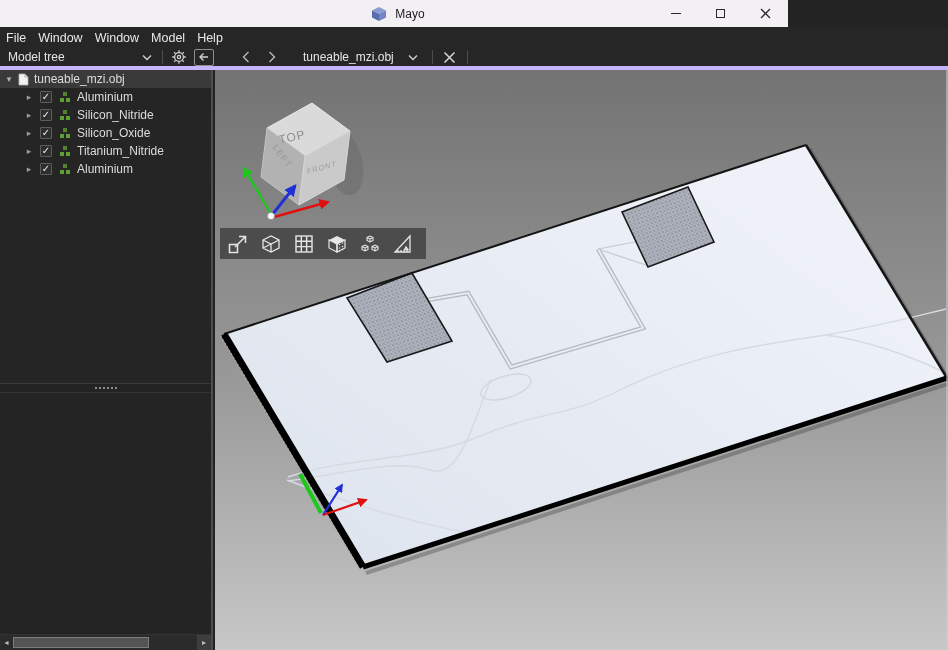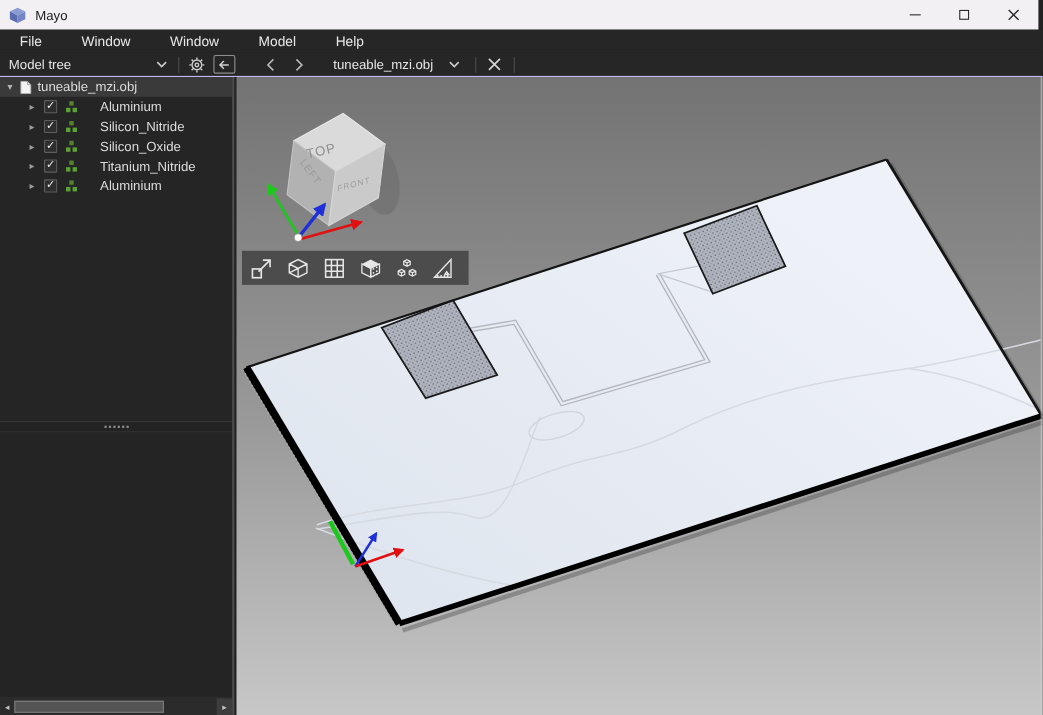--- a/index.html
+++ b/index.html
@@ -1,39 +1,39 @@
 <!DOCTYPE html>
 <html><head>
 <meta charset="utf-8">
 <style>
   * { margin:0; padding:0; box-sizing:border-box; }
   html,body { width:948px; height:650px; overflow:hidden;
     font-family:"Liberation Sans", sans-serif; background:#232323; }
   .app { position:relative; width:948px; height:650px; }
 
   
-  .titlebar { position:absolute; top:0; left:0; width:944px; height:27px;
-    background:#f3f0f3; display:flex; align-items:center; }
+  .titlebar { position:absolute; top:0; left:0; width:788px; height:27px;
+    background:#f3f0f3; display:flex; align-items:center;justify-content:center; }
   .titlebar .app-icon { margin-left:8px; width:16px; height:16px; }
   .titlebar .title { margin-left:8px; font-size:12px; color:#1b1b1b; }
   .win-controls { position:absolute; right:0; top:0; height:27px; display:flex; }
   .win-btn { width:45px; height:27px; display:flex; align-items:center; justify-content:center; }
   .glyph-min { width:10px; height:0; border-top:1.4px solid #2a2a2a; display:block; }
   .glyph-max { width:9px; height:9px; border:1.3px solid #2a2a2a; display:block; }
 
   
   .menubar { position:absolute; top:27px; left:0; width:948px; height:21px;
     background:#262626; display:flex; align-items:center; }
-  .menu-item { padding:0 18px; font-size:12.5px; color:#e8e8e8; height:21px;
+  .menu-item { padding:0 6px; font-size:12.5px; color:#e8e8e8; height:21px;
     display:flex; align-items:center; }
   .menu-item::first-letter { text-decoration:underline; }
 
   
   .toolbar { position:absolute; top:48px; left:0; width:948px; height:22px;
-    background:#262626; border-bottom:1px solid #c4b5fd; display:flex; align-items:center; }
+    background:#262626; border-bottom:4px solid #c4b5fd; display:flex; align-items:center; }
   .combo { width:158px; height:22px; display:flex; align-items:center; color:#e4e4e4;
     font-size:12px; padding-left:8px; }
   .combo .combo-label { flex:1; }
   .tb-sep { width:1px; height:14px; background:#4d4d4d; margin:0 4px; }
   .tb-btn { height:20px; display:flex; align-items:center; justify-content:center; color:#cfcfcf; }
   .gear-btn { width:24px; font-size:14px; }
   .panel-toggle { width:20px; height:17px; border:1px solid #8f8f8f; border-radius:2px;
     margin:0 3px; }
   .nav-btn { width:26px; }
   .doc-tab { display:flex; align-items:center; color:#e6e6e6; font-size:12px;
@@ -55,21 +55,21 @@
   .doc-icon { margin-left:4px; }
   .root .label { margin-left:5px; }
   .checkbox { margin-left:6px; width:12px; height:12px; background:#2e2e2e;
     border:1px solid #5d5d5d; border-radius:1px; color:#f0f0f0; font-size:10px;
     line-height:10px; text-align:center; }
   .mat-icon { margin-left:8px; position:relative; width:11px; height:11px; }
   .mat-icon i { position:absolute; width:4px; height:4px; }
   .mat-icon .sq-top { left:3px; top:0; background:#55822c; }
   .mat-icon .sq-bl { left:0; top:6px; background:#5da135; }
   .mat-icon .sq-br { left:6px; top:6px; background:#5da135; }
-  .child .label { margin-left:20px; }
+  .child .label { margin-left:6px; }
 
   .splitter { position:absolute; top:314px; left:0; width:211px; height:8px;
     background:#232323; display:flex; align-items:center; justify-content:center; gap:2px; }
   .splitter i { width:2px; height:2px; background:#8e8e8e; display:block; }
   .lower-panel { position:absolute; top:322px; left:0; width:211px; height:243px;
     background:#242424; border:1px solid #333; border-left:none; border-right:none; }
   .hscroll { position:absolute; bottom:0; left:0; width:211px; height:15px;
     background:#2b2b2b; display:flex; align-items:center; }
   .scroll-btn { width:13px; height:15px; color:#c0c0c0; font-size:8px;
     display:flex; align-items:center; justify-content:center; }

